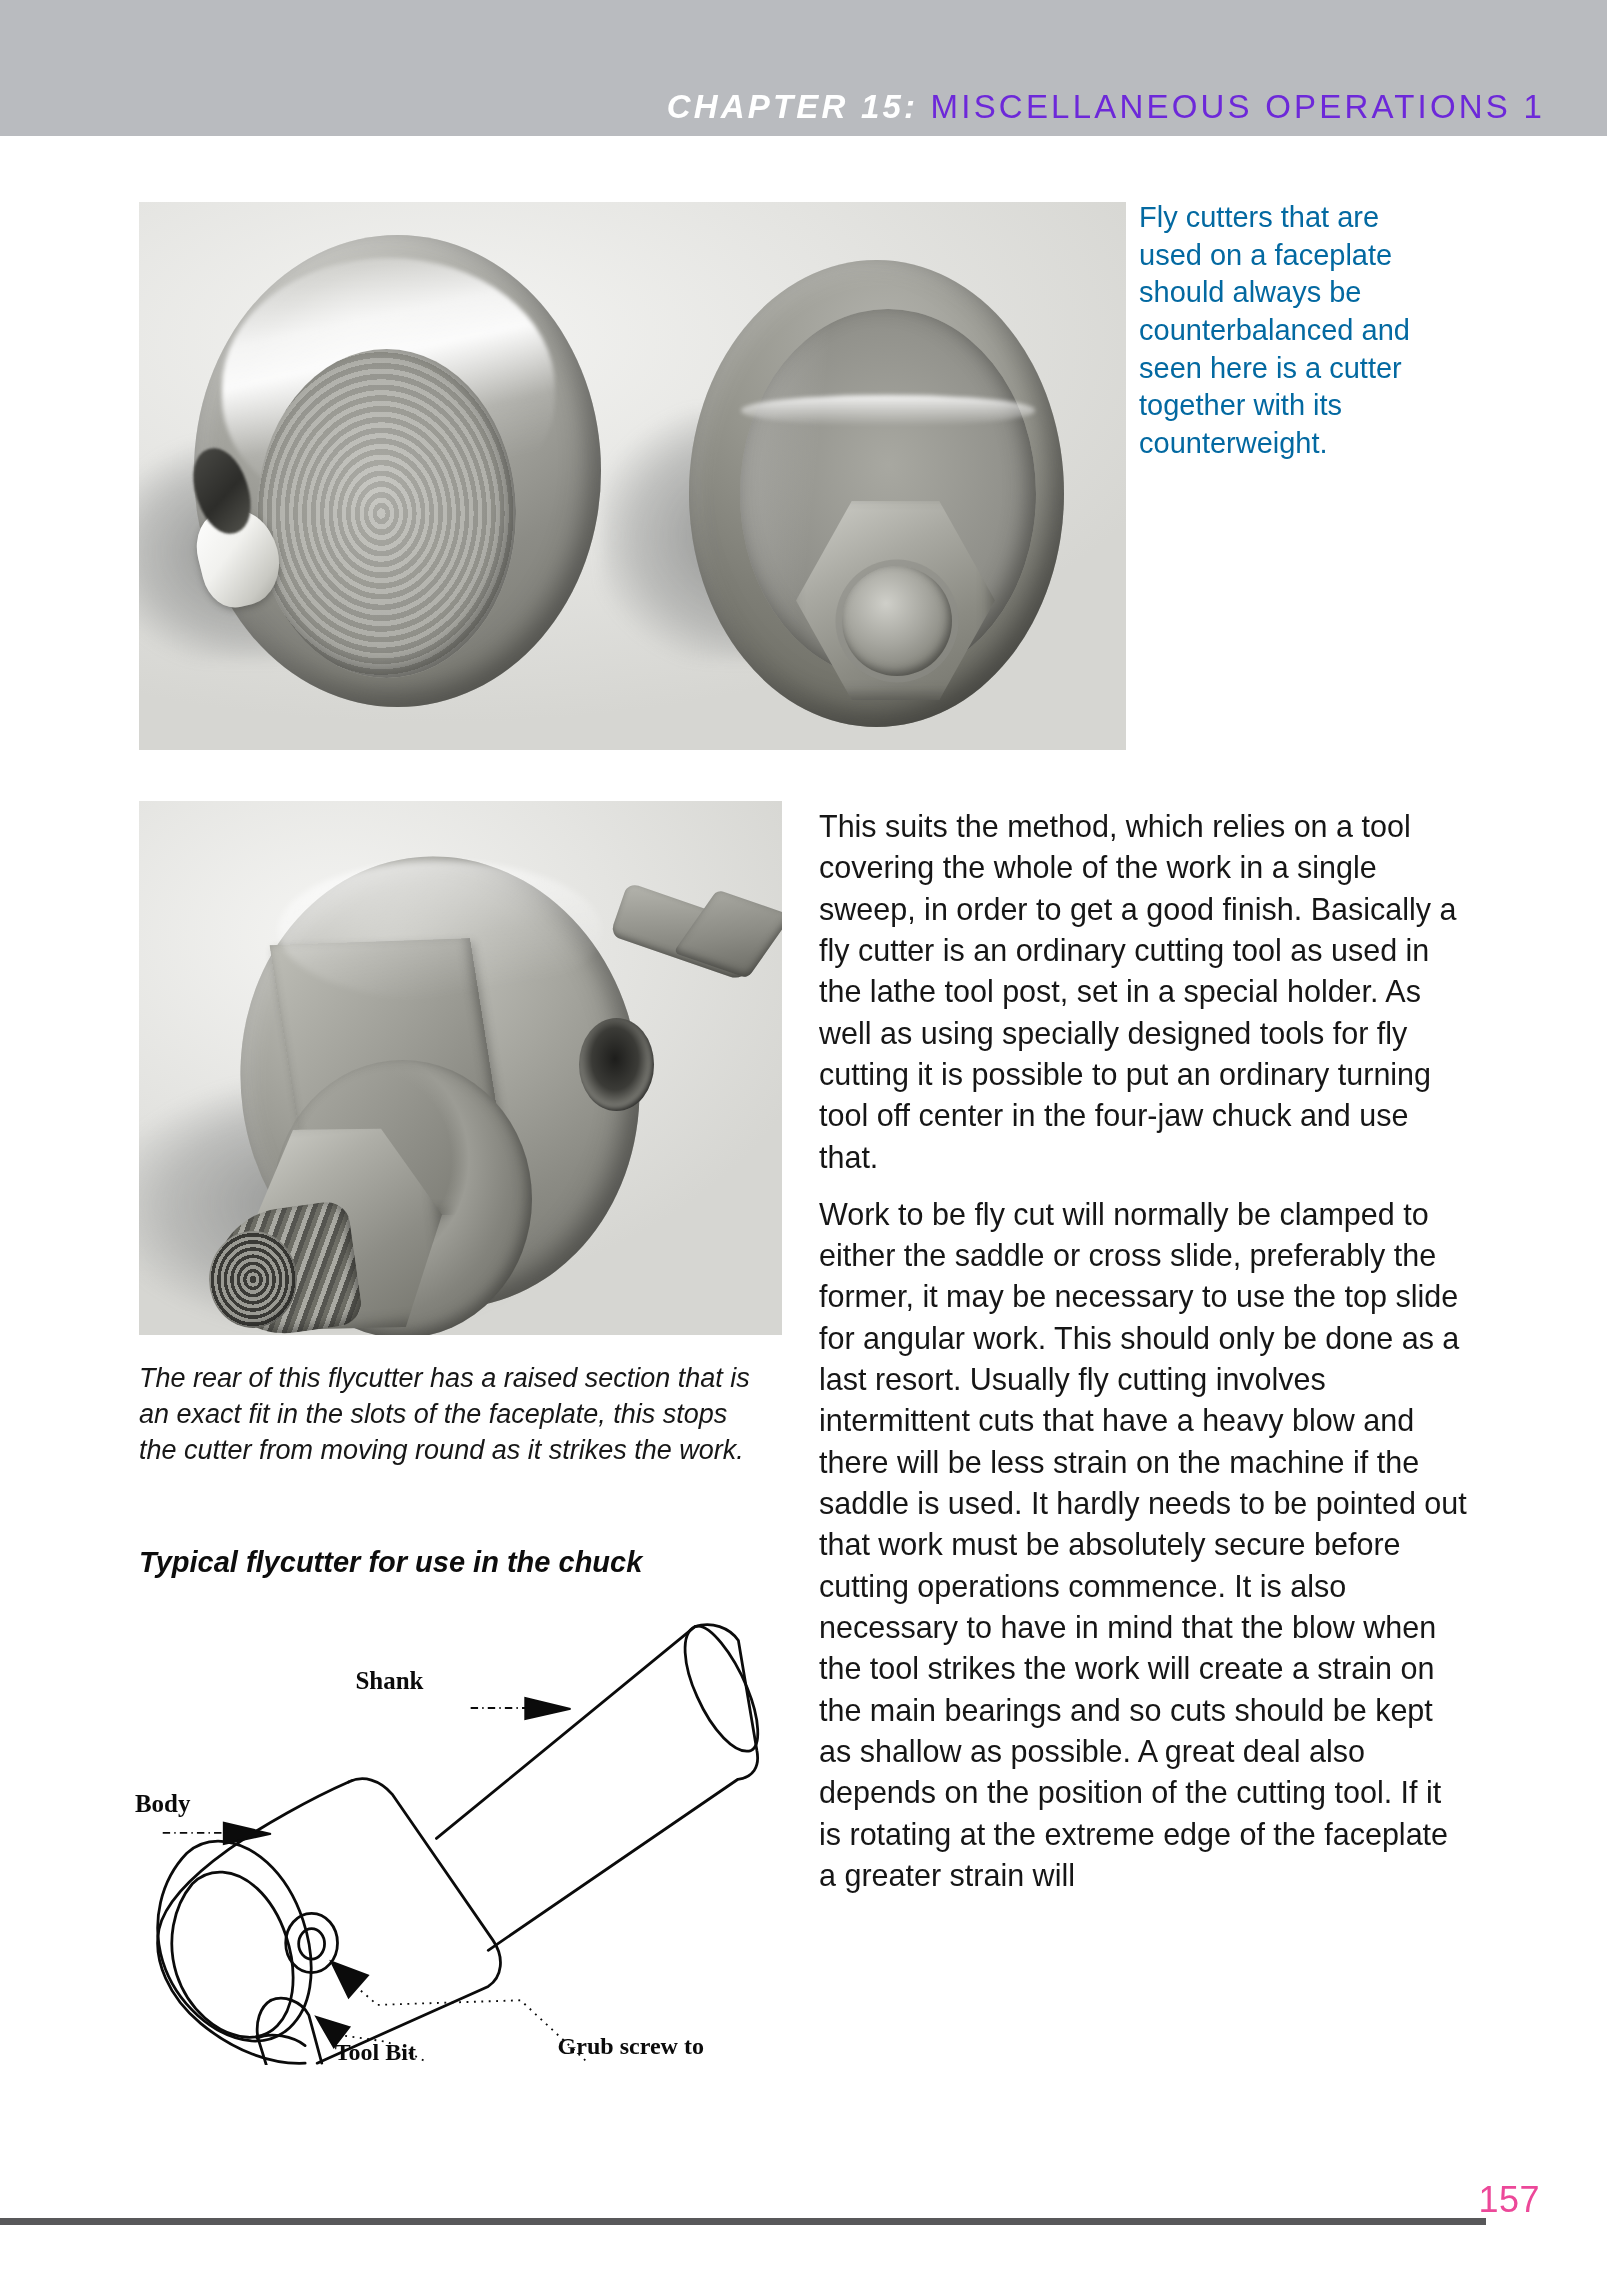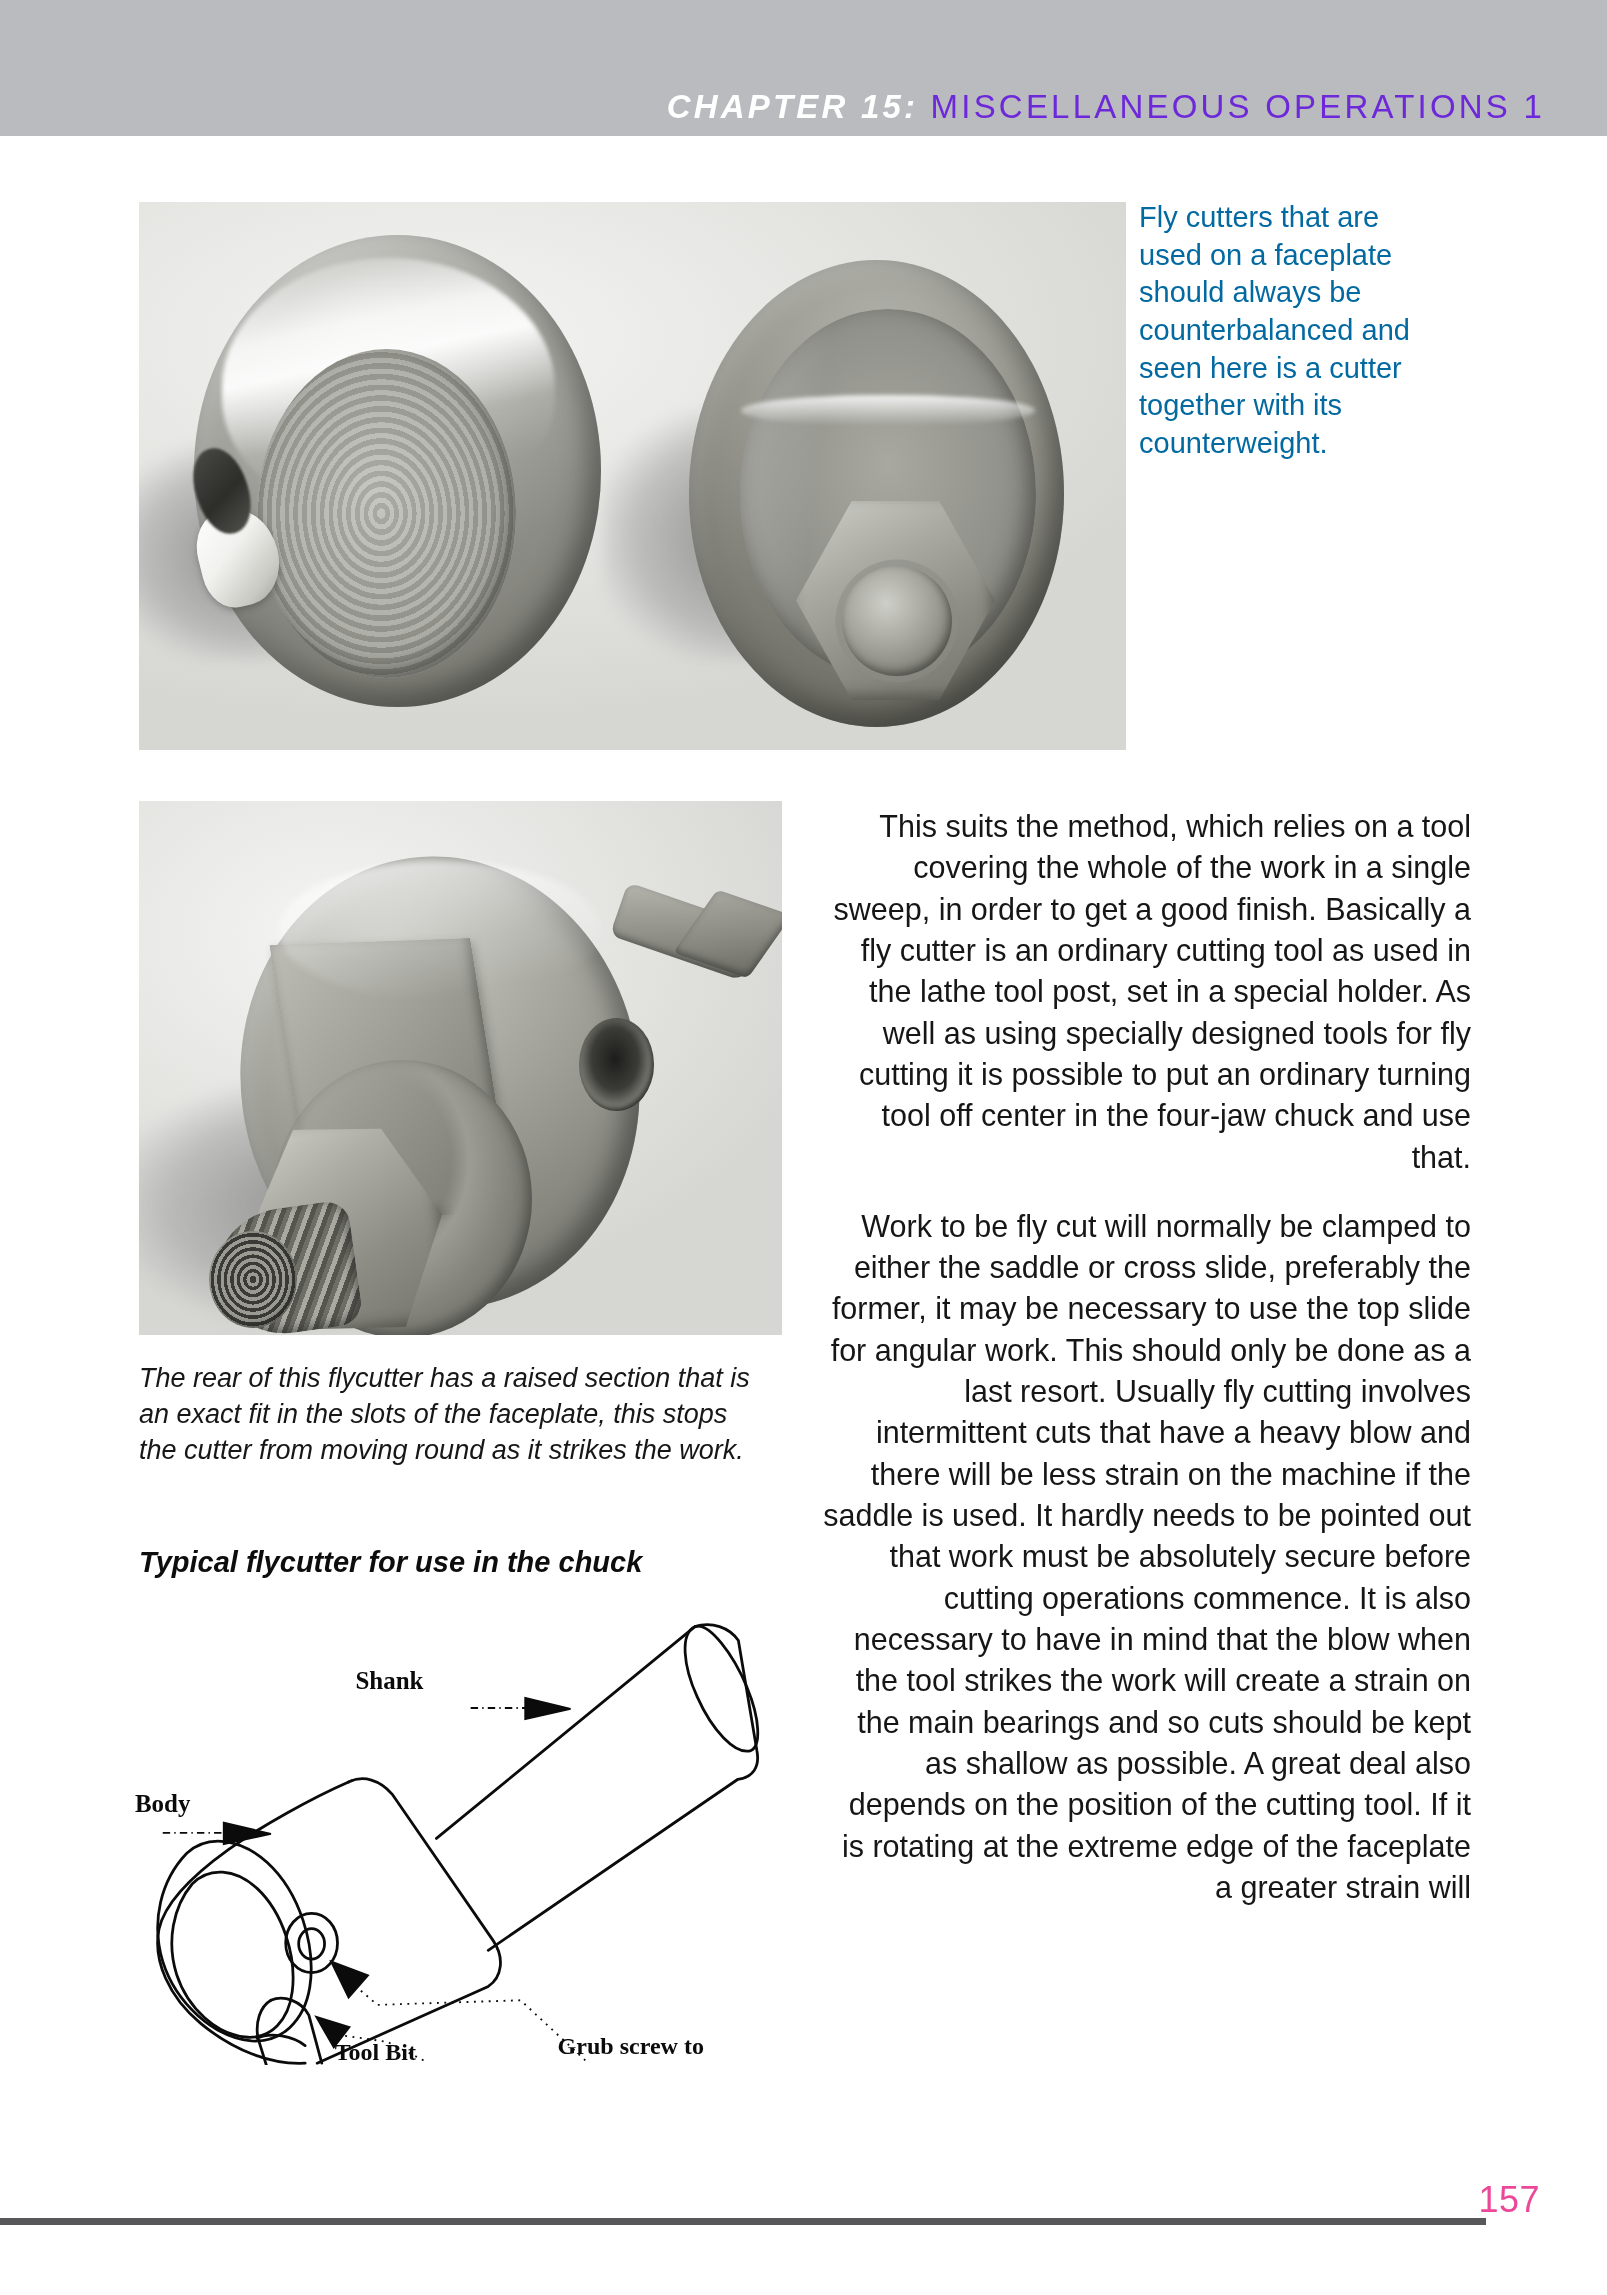--- a/index.html
+++ b/index.html
@@ -119,22 +119,22 @@
 
   .body-col {
     position: absolute;
     left: 819px;
     top: 806px;
     width: 652px;
     font-size: 30.5px;
     line-height: 1.355;
     color: #161616;
   }
-  .body-col p { margin: 0; text-align: right; }
-  .body-col p + p { margin-top: 28px; }
+  .body-col p { margin: 0; }
+  .body-col p + p { margin-top: 16px; }
 
   
   .diagram {
     position: absolute;
     left: 118px;
     top: 1598px;
     width: 648px;
     height: 467px;
   }
   .diagram svg { display: block; width: 100%; height: 100%; }

